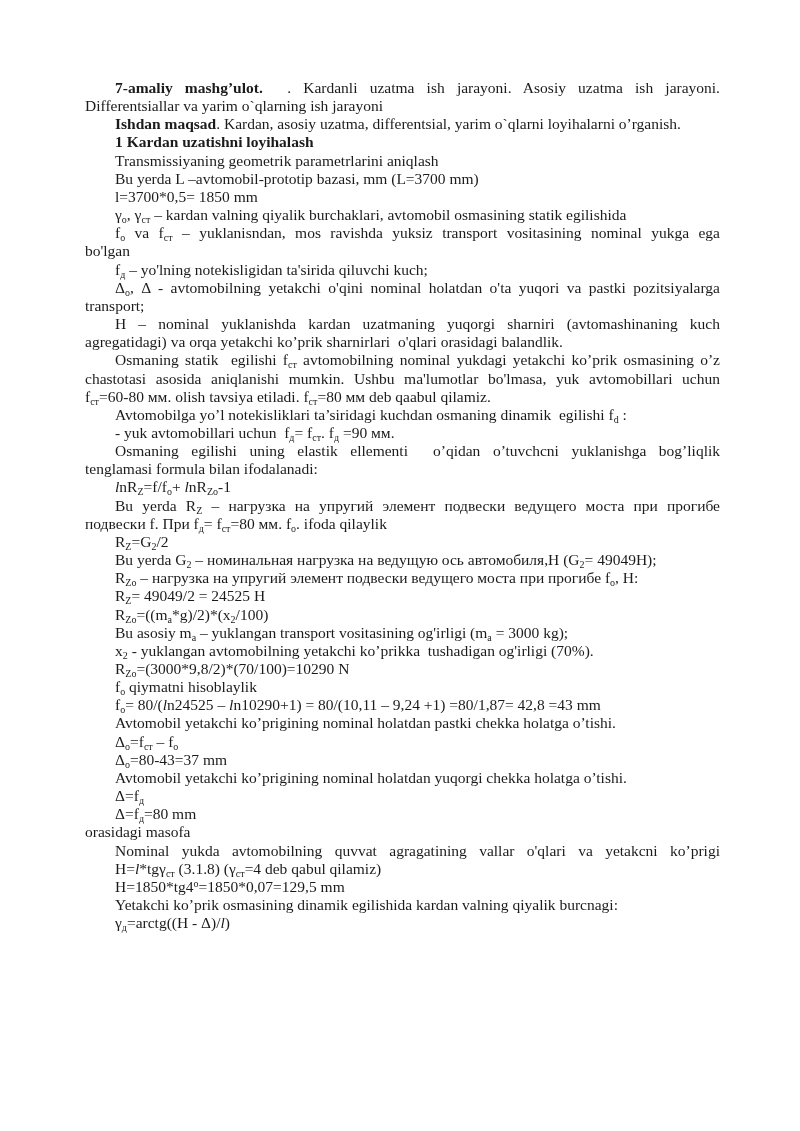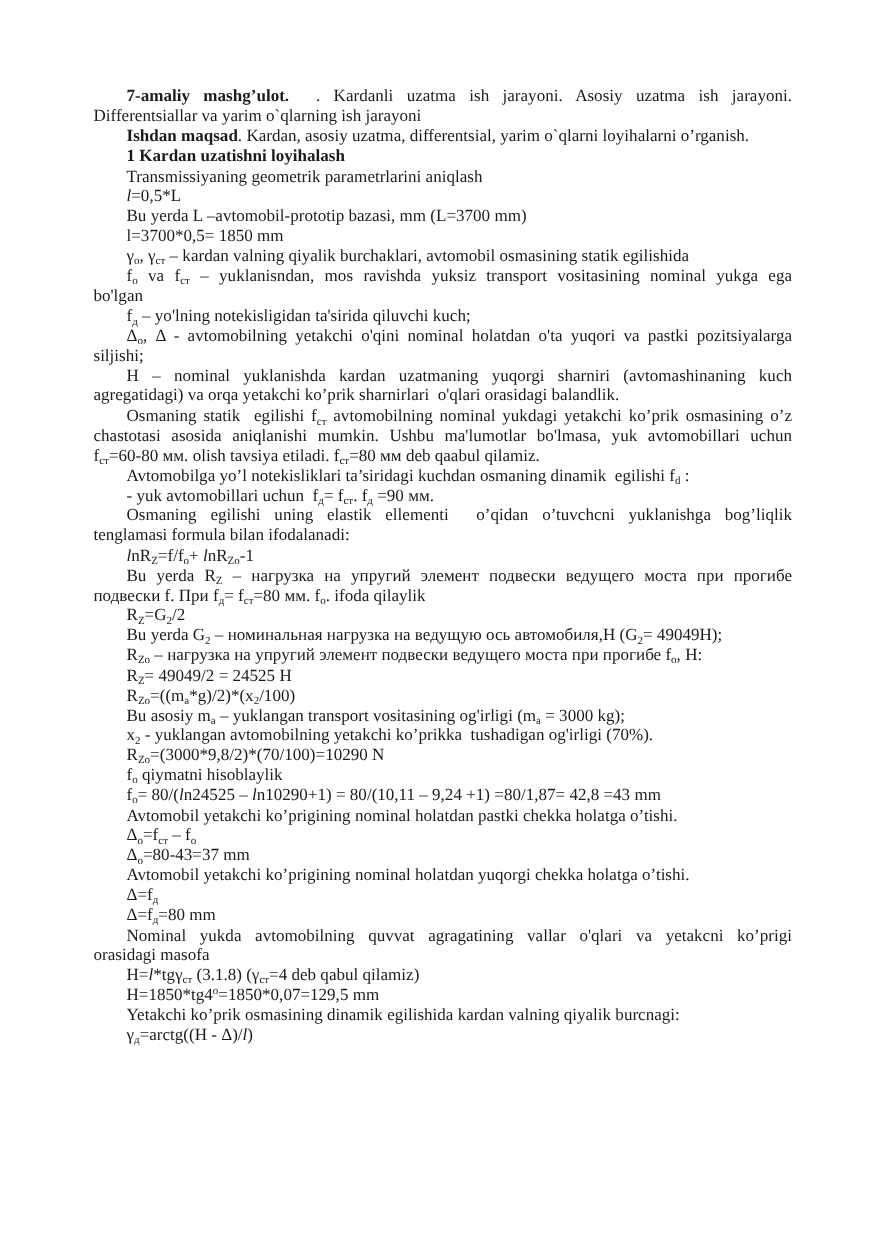--- a/index.html
+++ b/index.html
@@ -29,41 +29,38 @@
     <div class="para">
       <div class="line first"><span class="b">Ishdan maqsad</span><span>. Kardan, asosiy uzatma, differentsial, yarim o`qlarni loyihalarni o’rganish.</span></div>
     </div>
     <div class="para">
       <div class="line first"><span class="b">1 Kardan uzatishni loyihalash</span></div>
     </div>
     <div class="para">
       <div class="line first"><span>Transmissiyaning geometrik parametrlarini aniqlash</span></div>
     </div>
     <div class="para">
-      <div class="line first"><span class="i">l</span><span>=0,5*L</span></div>
-    </div>
-    <div class="para">
       <div class="line first"><span>Bu yerda L –avtomobil-prototip bazasi, mm (L=3700 mm)</span></div>
     </div>
     <div class="para">
       <div class="line first"><span>l=3700*0,5= 1850 mm</span></div>
     </div>
     <div class="para">
       <div class="line first"><span>γ</span><span class="sub">о</span><span>, γ</span><span class="sub">ст</span><span> – kardan valning qiyalik burchaklari, avtomobil osmasining statik egilishida</span></div>
     </div>
     <div class="para">
       <div class="line first jfull"><span>f</span><span class="sub">о</span><span> va f</span><span class="sub">ст</span><span> – yuklanisndan, mos ravishda yuksiz transport vositasining nominal yukga ega</span></div>
       <div class="line"><span>bo'lgan</span></div>
     </div>
     <div class="para">
       <div class="line first"><span>f</span><span class="sub">д</span><span> – yo'lning notekisligidan ta'sirida qiluvchi kuch;</span></div>
     </div>
     <div class="para">
       <div class="line first jfull"><span>Δ</span><span class="sub">о</span><span>, Δ - avtomobilning yetakchi o'qini nominal holatdan o'ta yuqori va pastki pozitsiyalarga</span></div>
-      <div class="line"><span>siljishi;</span></div>
+      <div class="line"><span>transport;</span></div>
     </div>
     <div class="para">
       <div class="line first jfull"><span>H – nominal yuklanishda kardan uzatmaning yuqorgi sharniri (avtomashinaning kuch</span></div>
       <div class="line"><span>agregatidagi) va orqa yetakchi ko’prik sharnirlari&nbsp; o'qlari orasidagi balandlik.</span></div>
     </div>
     <div class="para">
       <div class="line first jfull"><span>Osmaning statik&nbsp; egilishi f</span><span class="sub">ст</span><span> avtomobilning nominal yukdagi yetakchi ko’prik osmasining o’z</span></div>
       <div class="line jfull"><span>chastotasi asosida aniqlanishi mumkin. Ushbu ma'lumotlar bo'lmasa, yuk avtomobillari uchun</span></div>
       <div class="line"><span>f</span><span class="sub">ст</span><span>=60-80 мм. olish tavsiya etiladi. f</span><span class="sub">ст</span><span>=80 мм deb qaabul qilamiz.</span></div>
     </div>
@@ -126,22 +123,22 @@
     <div class="para">
       <div class="line first"><span>Avtomobil yetakchi ko’prigining nominal holatdan yuqorgi chekka holatga o’tishi.</span></div>
     </div>
     <div class="para">
       <div class="line first"><span>Δ=f</span><span class="sub">д</span></div>
     </div>
     <div class="para">
       <div class="line first"><span>Δ=f</span><span class="sub">д</span><span>=80 mm</span></div>
     </div>
     <div class="para">
+      <div class="line"><span>orasidagi masofa</span></div>
       <div class="line first jfull"><span>Nominal yukda avtomobilning quvvat agragatining vallar o'qlari va yetakcni ko’prigi</span></div>
-      <div class="line"><span>orasidagi masofa</span></div>
     </div>
     <div class="para">
       <div class="line first"><span>H=</span><span class="i">l</span><span>*tgγ</span><span class="sub">ст</span><span> (3.1.8) (γ</span><span class="sub">ст</span><span>=4 deb qabul qilamiz)</span></div>
     </div>
     <div class="para">
       <div class="line first"><span>H=1850*tg4</span><span class="sup">о</span><span>=1850*0,07=129,5 mm</span></div>
     </div>
     <div class="para">
       <div class="line first"><span>Yetakchi ko’prik osmasining dinamik egilishida kardan valning qiyalik burcnagi:</span></div>
     </div>

